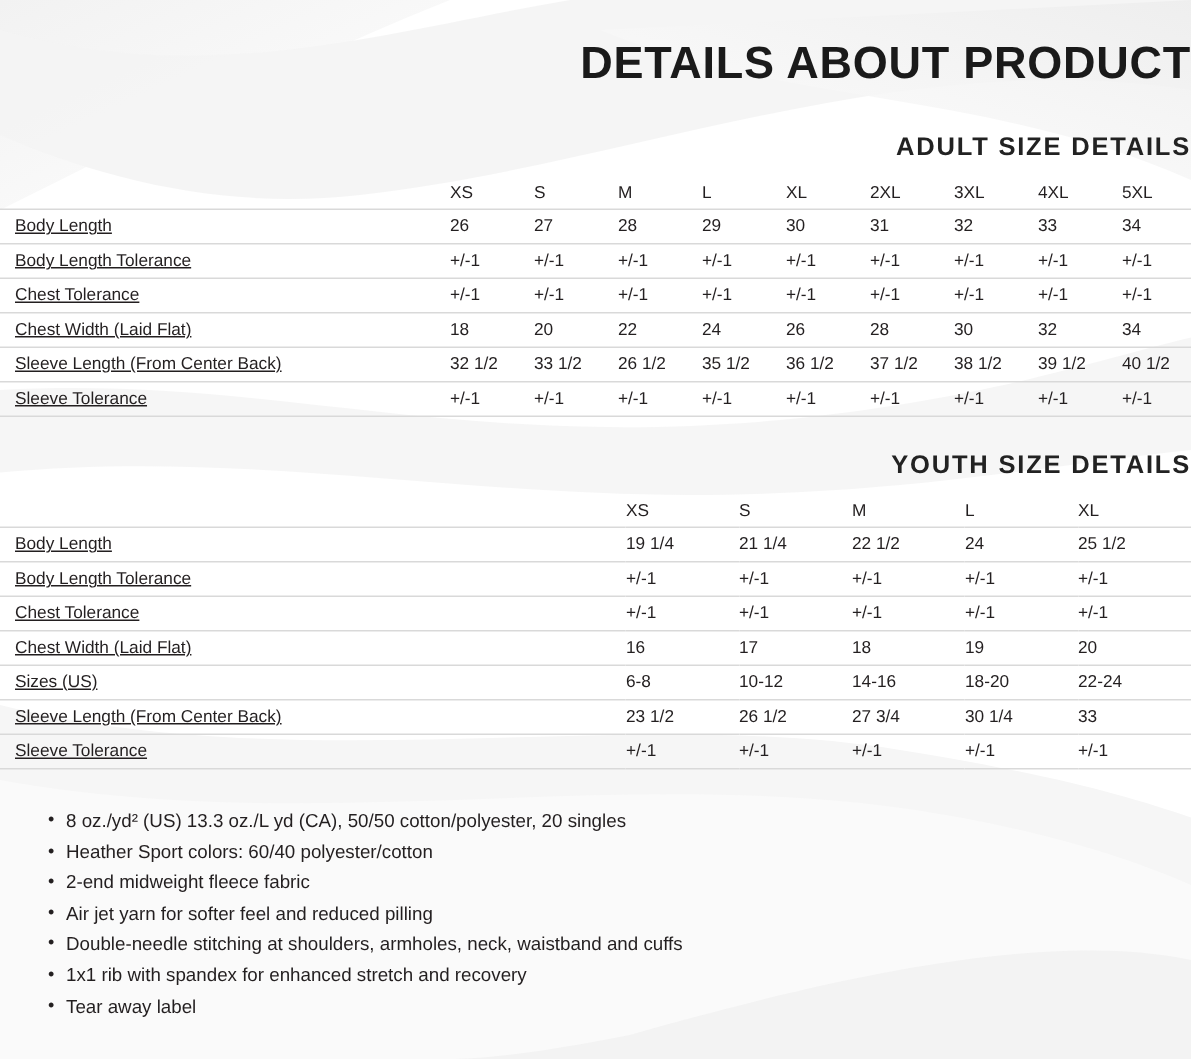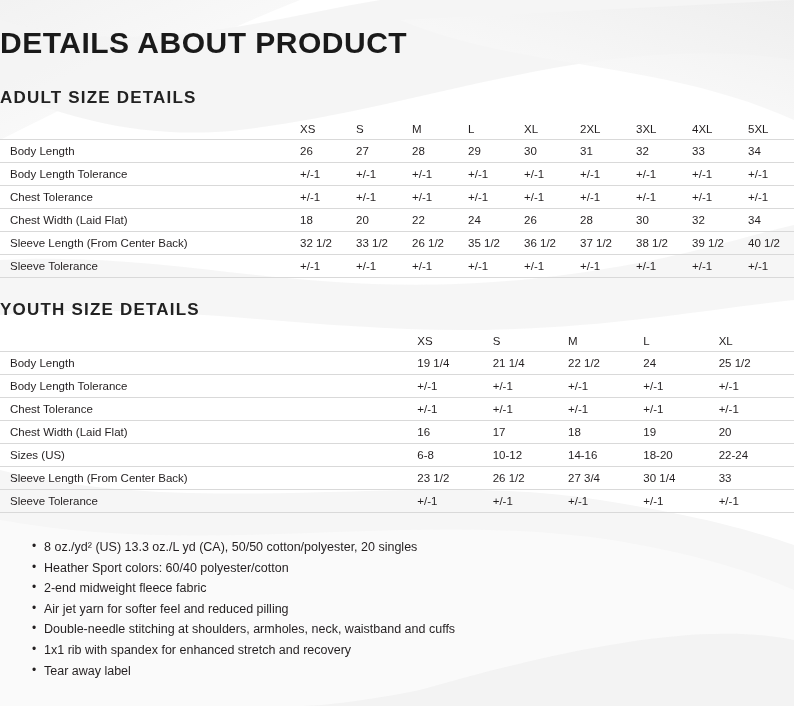--- a/index.html
+++ b/index.html
@@ -22,30 +22,30 @@
     width: 794px;
     height: 706px;
     pointer-events: none;
     z-index: 0;
   }
   .content {
     position: relative;
     z-index: 2;
   }
   .page-title {
-    text-align: left;
+    text-align: right;
     font-size: 30px;
     font-weight: bold;
     letter-spacing: 0.5px;
     margin: 26px 0 0 0;
     color: #1a1a1a;
     font-family: "Liberation Sans", sans-serif;
   }
   .section-title {
-    text-align: left;
+    text-align: right;
     font-size: 17px;
     font-weight: bold;
     letter-spacing: 1.2px;
     color: #222222;
     margin: 0;
   }
   #adult-title-wrap { margin-top: 28px; }
   #youth-title-wrap { margin-top: 22px; }
 
   table.size-table {
@@ -66,20 +66,21 @@
   }
   table.size-table thead th {
     border-top: none;
     border-bottom: none;
     padding-bottom: 4px;
     font-size: 11.5px;
     color: #231f20;
   }
   table.size-table .rowlabel {
     padding-left: 10px;
+    text-decoration: underline;
   }
   .adult-table .rowlabel { width: 290px; }
   .adult-table .c { width: 56px; }
   .youth-table .rowlabel { width: 400px; }
   .youth-table .c { width: 74px; }
 
   .bullets {
     margin: 0;
     padding: 0 0 0 32px;
     list-style: none;

